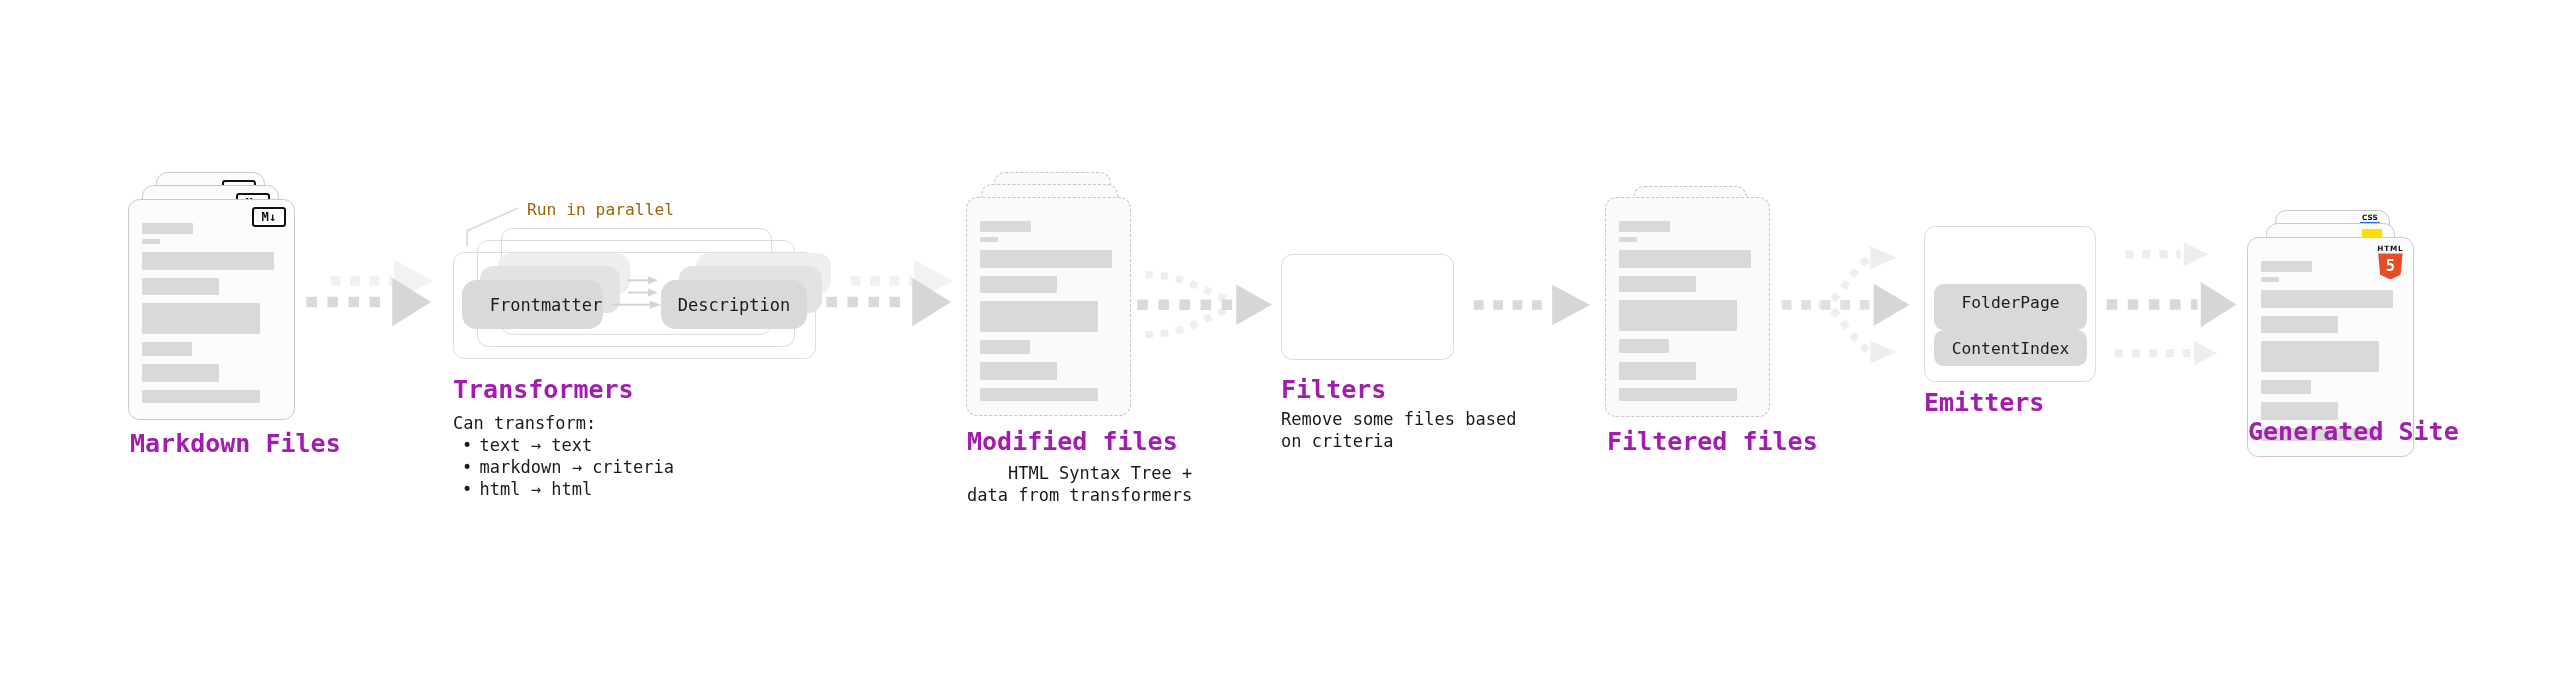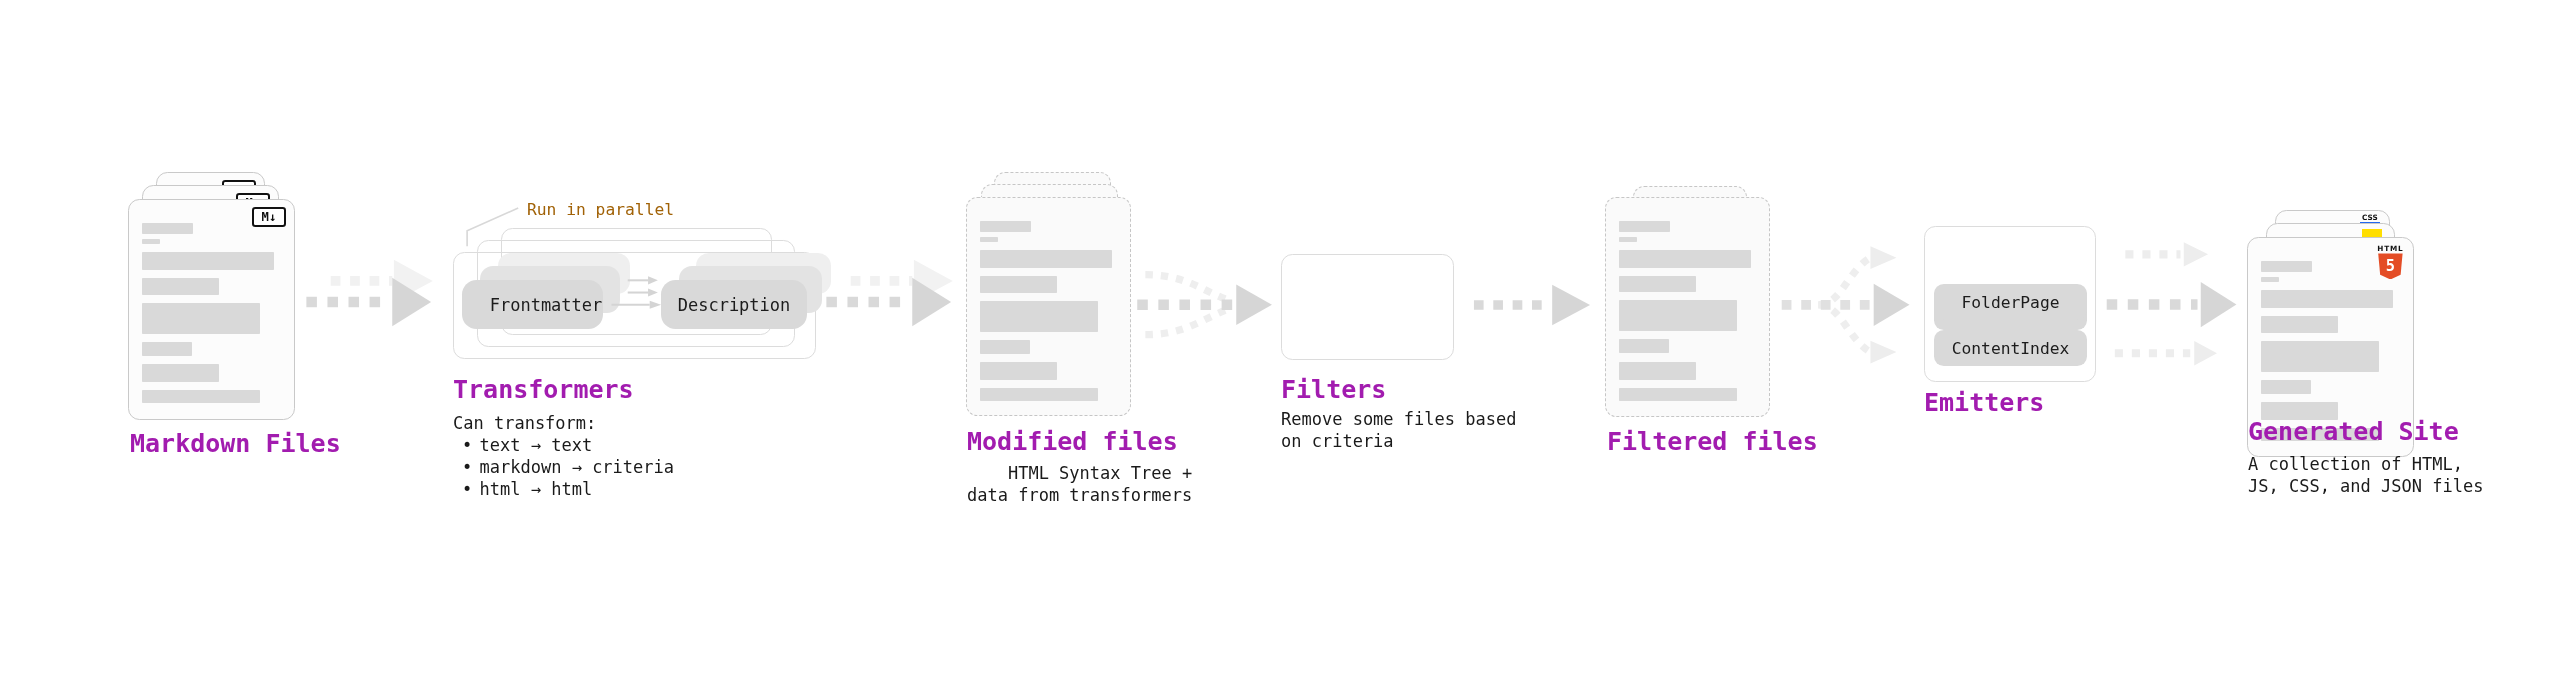--- a/index.html
+++ b/index.html
@@ -237,19 +237,15 @@
           <div class="bar" style="width: 132px; height: 18px; margin-bottom: 8.1px;"></div>
           <div class="bar" style="width: 77px; height: 16.3px; margin-bottom: 8.1px;"></div>
           <div class="bar" style="width: 118px; height: 31px; margin-bottom: 8.1px;"></div>
           <div class="bar" style="width: 50px; height: 14px; margin-bottom: 8.1px;"></div>
           <div class="bar" style="width: 77px; height: 18px; margin-bottom: 8.1px;"></div>
           <div class="bar" style="width: 118px; height: 13px; margin-bottom: 0px;"></div>
         </div>
     </div>
   </div>
   <div class="caption" style="left:2248px;top:418px;">Generated Site</div>
-  <div class="subtext" style="left:2248px;top:453px;">
-    <div>A collection of HTML,</div>
-    <div>JS, CSS, and JSON files</div>
-  </div>
 
 </div>
 
 
 </body></html>

